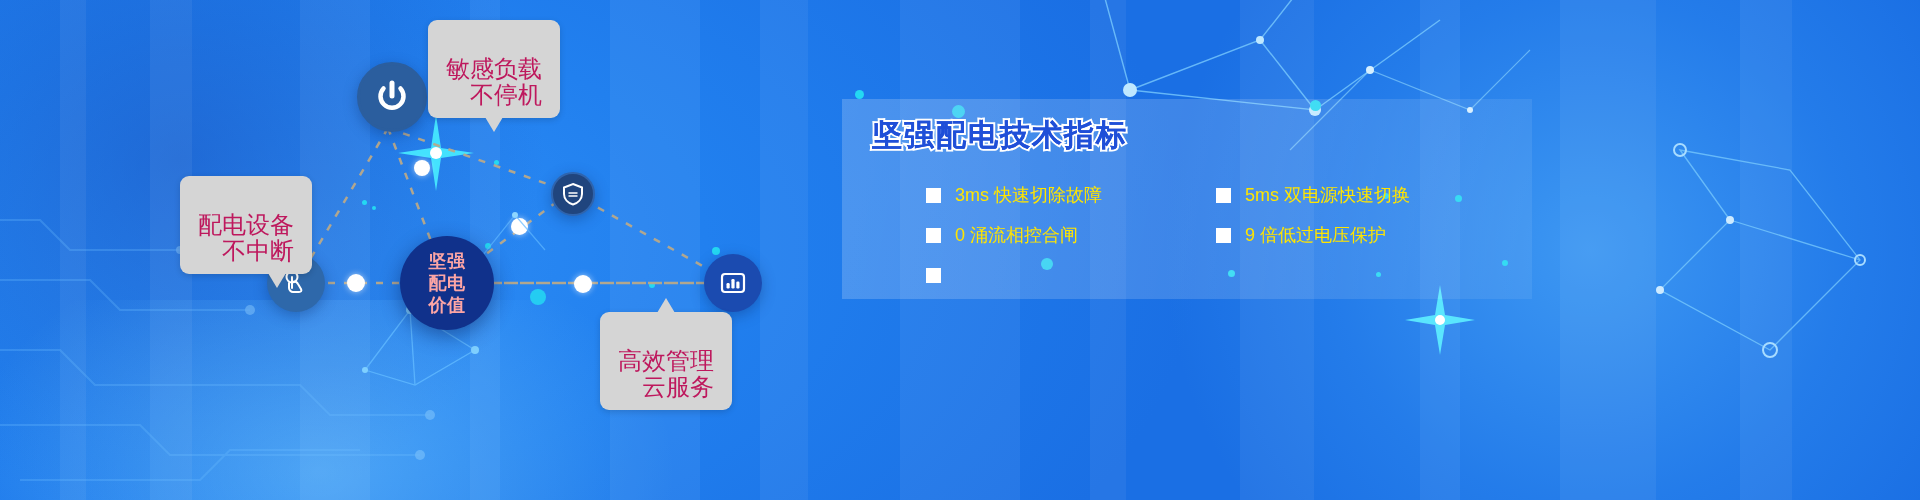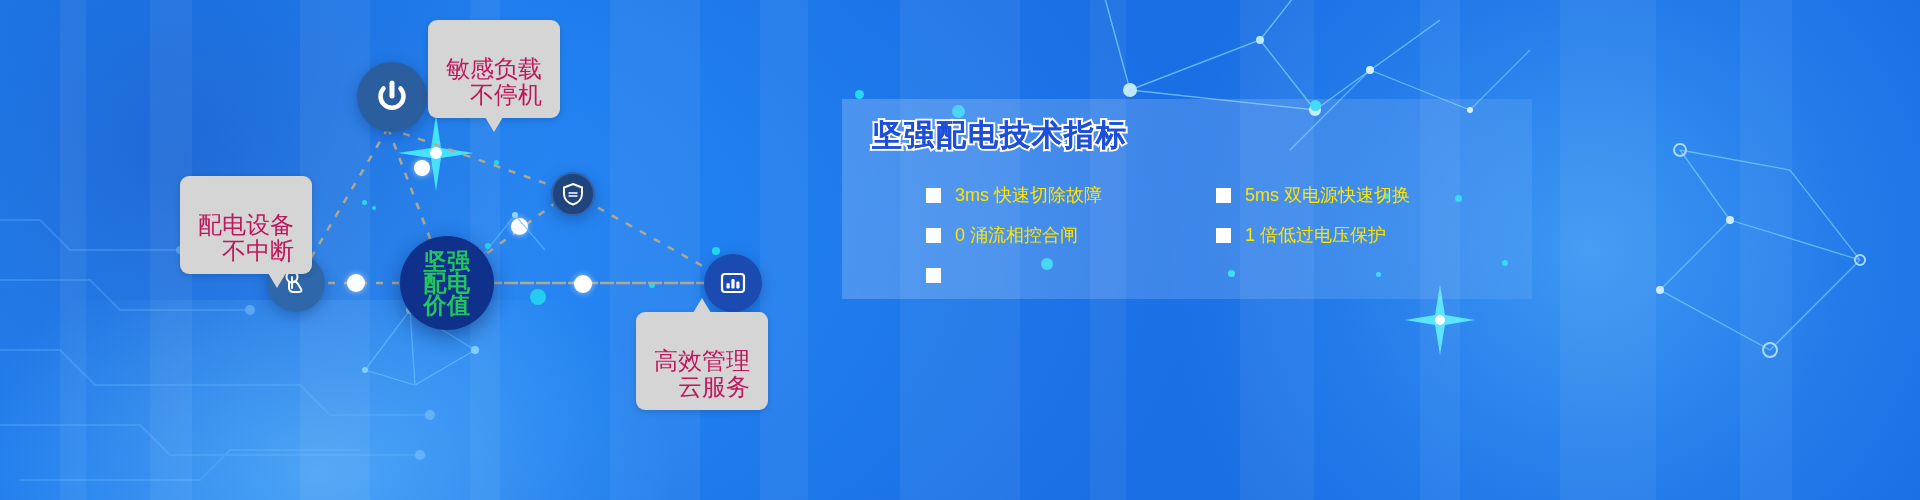--- a/index.html
+++ b/index.html
@@ -47,21 +47,21 @@
     position:absolute;border-radius:50%;
     display:flex;align-items:center;justify-content:center;
     box-shadow:0 4px 14px rgba(8,40,100,.35);
   }
   .node-power{width:64px;height:64px;background:#2b5e9e;border:3px solid #2b5e9e;}
   .node-shield{width:40px;height:40px;background:#20457e;border:2px solid #2f64ad;}
   .node-hand{width:58px;height:58px;background:#2e68aa;}
   .node-chart{width:58px;height:58px;background:#1b4bb0;}
   .node-center{
     width:94px;height:94px;background:#10318b;border-radius:50%;
-    color:#22c55e;font-weight:bold;font-size:23px;line-height:22px;text-align:center;
+    color:#fca5a5;font-weight:bold;font-size:18px;line-height:22px;text-align:center;
     display:flex;align-items:center;justify-content:center;flex-direction:column;
     letter-spacing:.5px;
     box-shadow:0 6px 20px rgba(5,25,80,.45);
   }
   .dot-white{position:absolute;border-radius:50%;background:#ffffff;box-shadow:0 0 6px rgba(255,255,255,.6);}
   .dot-cyan{position:absolute;border-radius:50%;background:#24d8f2;}
 
   
   .bubble{
     position:absolute;background:#d5d5d5;border-radius:9px;
@@ -292,21 +292,21 @@
     <span>敏感负载
 不停机</span>
   </div>
 
 
   <div class="bubble t-right" style="left:180px;top:176px;">
     <span>配电设备
 不中断</span>
   </div>
 
-  <div class="bubble t-up-mid" style="left:636px;top:312px;">
+  <div class="bubble t-up-mid" style="left:600px;top:312px;">
     <span>高效管理
 云服务</span>
   </div>
 
   <div class="panel">
     <div class="panel-title">坚强配电技术指标</div>
     <div class="panel-title-fill">坚强配电技术指标</div>
 
     <div class="spec-grid">
       <div class="spec-item">
@@ -316,21 +316,21 @@
       <div class="spec-item">
         <span class="spec-marker"></span>
         <span class="spec-text">5ms 双电源快速切换</span>
       </div>
       <div class="spec-item">
         <span class="spec-marker"></span>
         <span class="spec-text">0 涌流相控合闸</span>
       </div>
       <div class="spec-item">
         <span class="spec-marker"></span>
-        <span class="spec-text">1 倍低过电压保护</span>
+        <span class="spec-text">9 倍低过电压保护</span>
       </div>
       <div class="spec-item">
         <span class="spec-marker"></span>
       </div>
     </div>
   </div>
 
 </div>
 
 </body></html>

